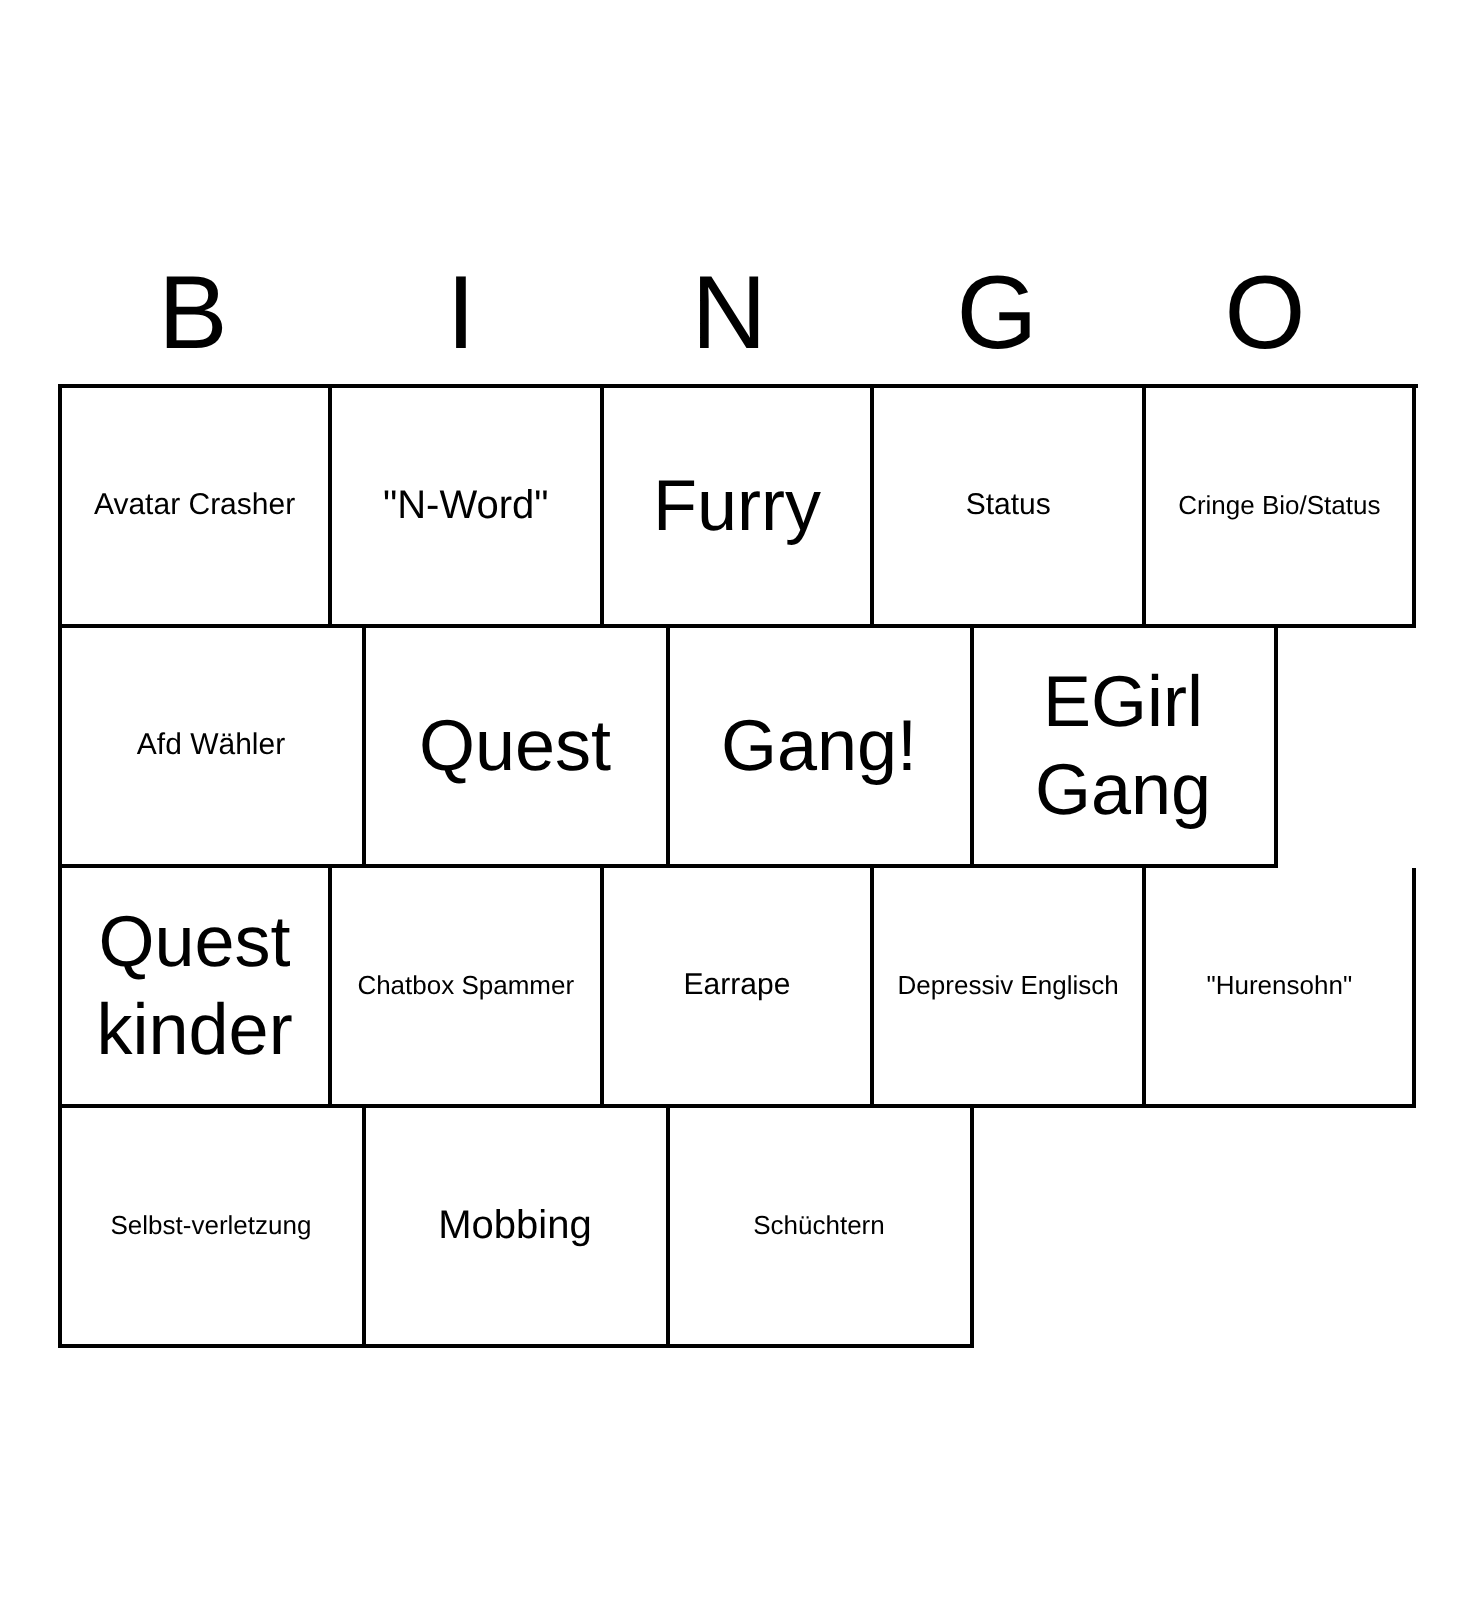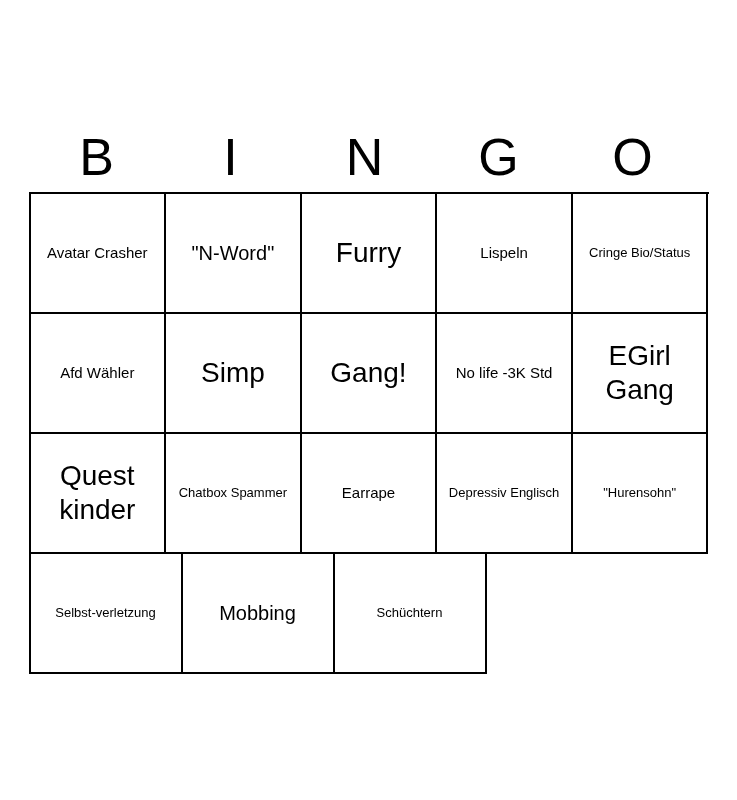--- a/index.html
+++ b/index.html
@@ -60,21 +60,21 @@
       padding: 6px;
       font-family: Arial, sans-serif;
     }
 
     .bingo-cell span {
       display: block;
       line-height: 1.2;
     }
 
     .size-large {
-      font-size: 28px;
+      font-size: 36px;
     }
 
     .size-medium {
       font-size: 20px;
     }
 
     .size-small {
       font-size: 15px;
     }
 
@@ -98,38 +98,35 @@
         <div class="bingo-cell">
           <span class="size-small">Avatar Crasher</span>
         </div>
         <div class="bingo-cell">
           <span class="size-medium">"N-Word"</span>
         </div>
         <div class="bingo-cell">
           <span class="size-large">Furry</span>
         </div>
         <div class="bingo-cell">
-          <span class="size-small">Lispeln</span>
+          <span class="size-small">Status</span>
         </div>
         <div class="bingo-cell">
           <span class="size-xsmall">Cringe Bio/Status</span>
         </div>
       </div>
       <div class="bingo-row">
         <div class="bingo-cell">
           <span class="size-small">Afd Wähler</span>
         </div>
         <div class="bingo-cell">
-          <span class="size-large">Simp</span>
+          <span class="size-large">Quest</span>
         </div>
         <div class="bingo-cell">
           <span class="size-large">Gang!</span>
-        </div>
-        <div class="bingo-cell">
-          <span class="size-small">No life -3K Std</span>
         </div>
         <div class="bingo-cell">
           <span class="size-large">EGirl Gang</span>
         </div>
       </div>
       <div class="bingo-row">
         <div class="bingo-cell">
           <span class="size-large">Quest kinder</span>
         </div>
         <div class="bingo-cell">

